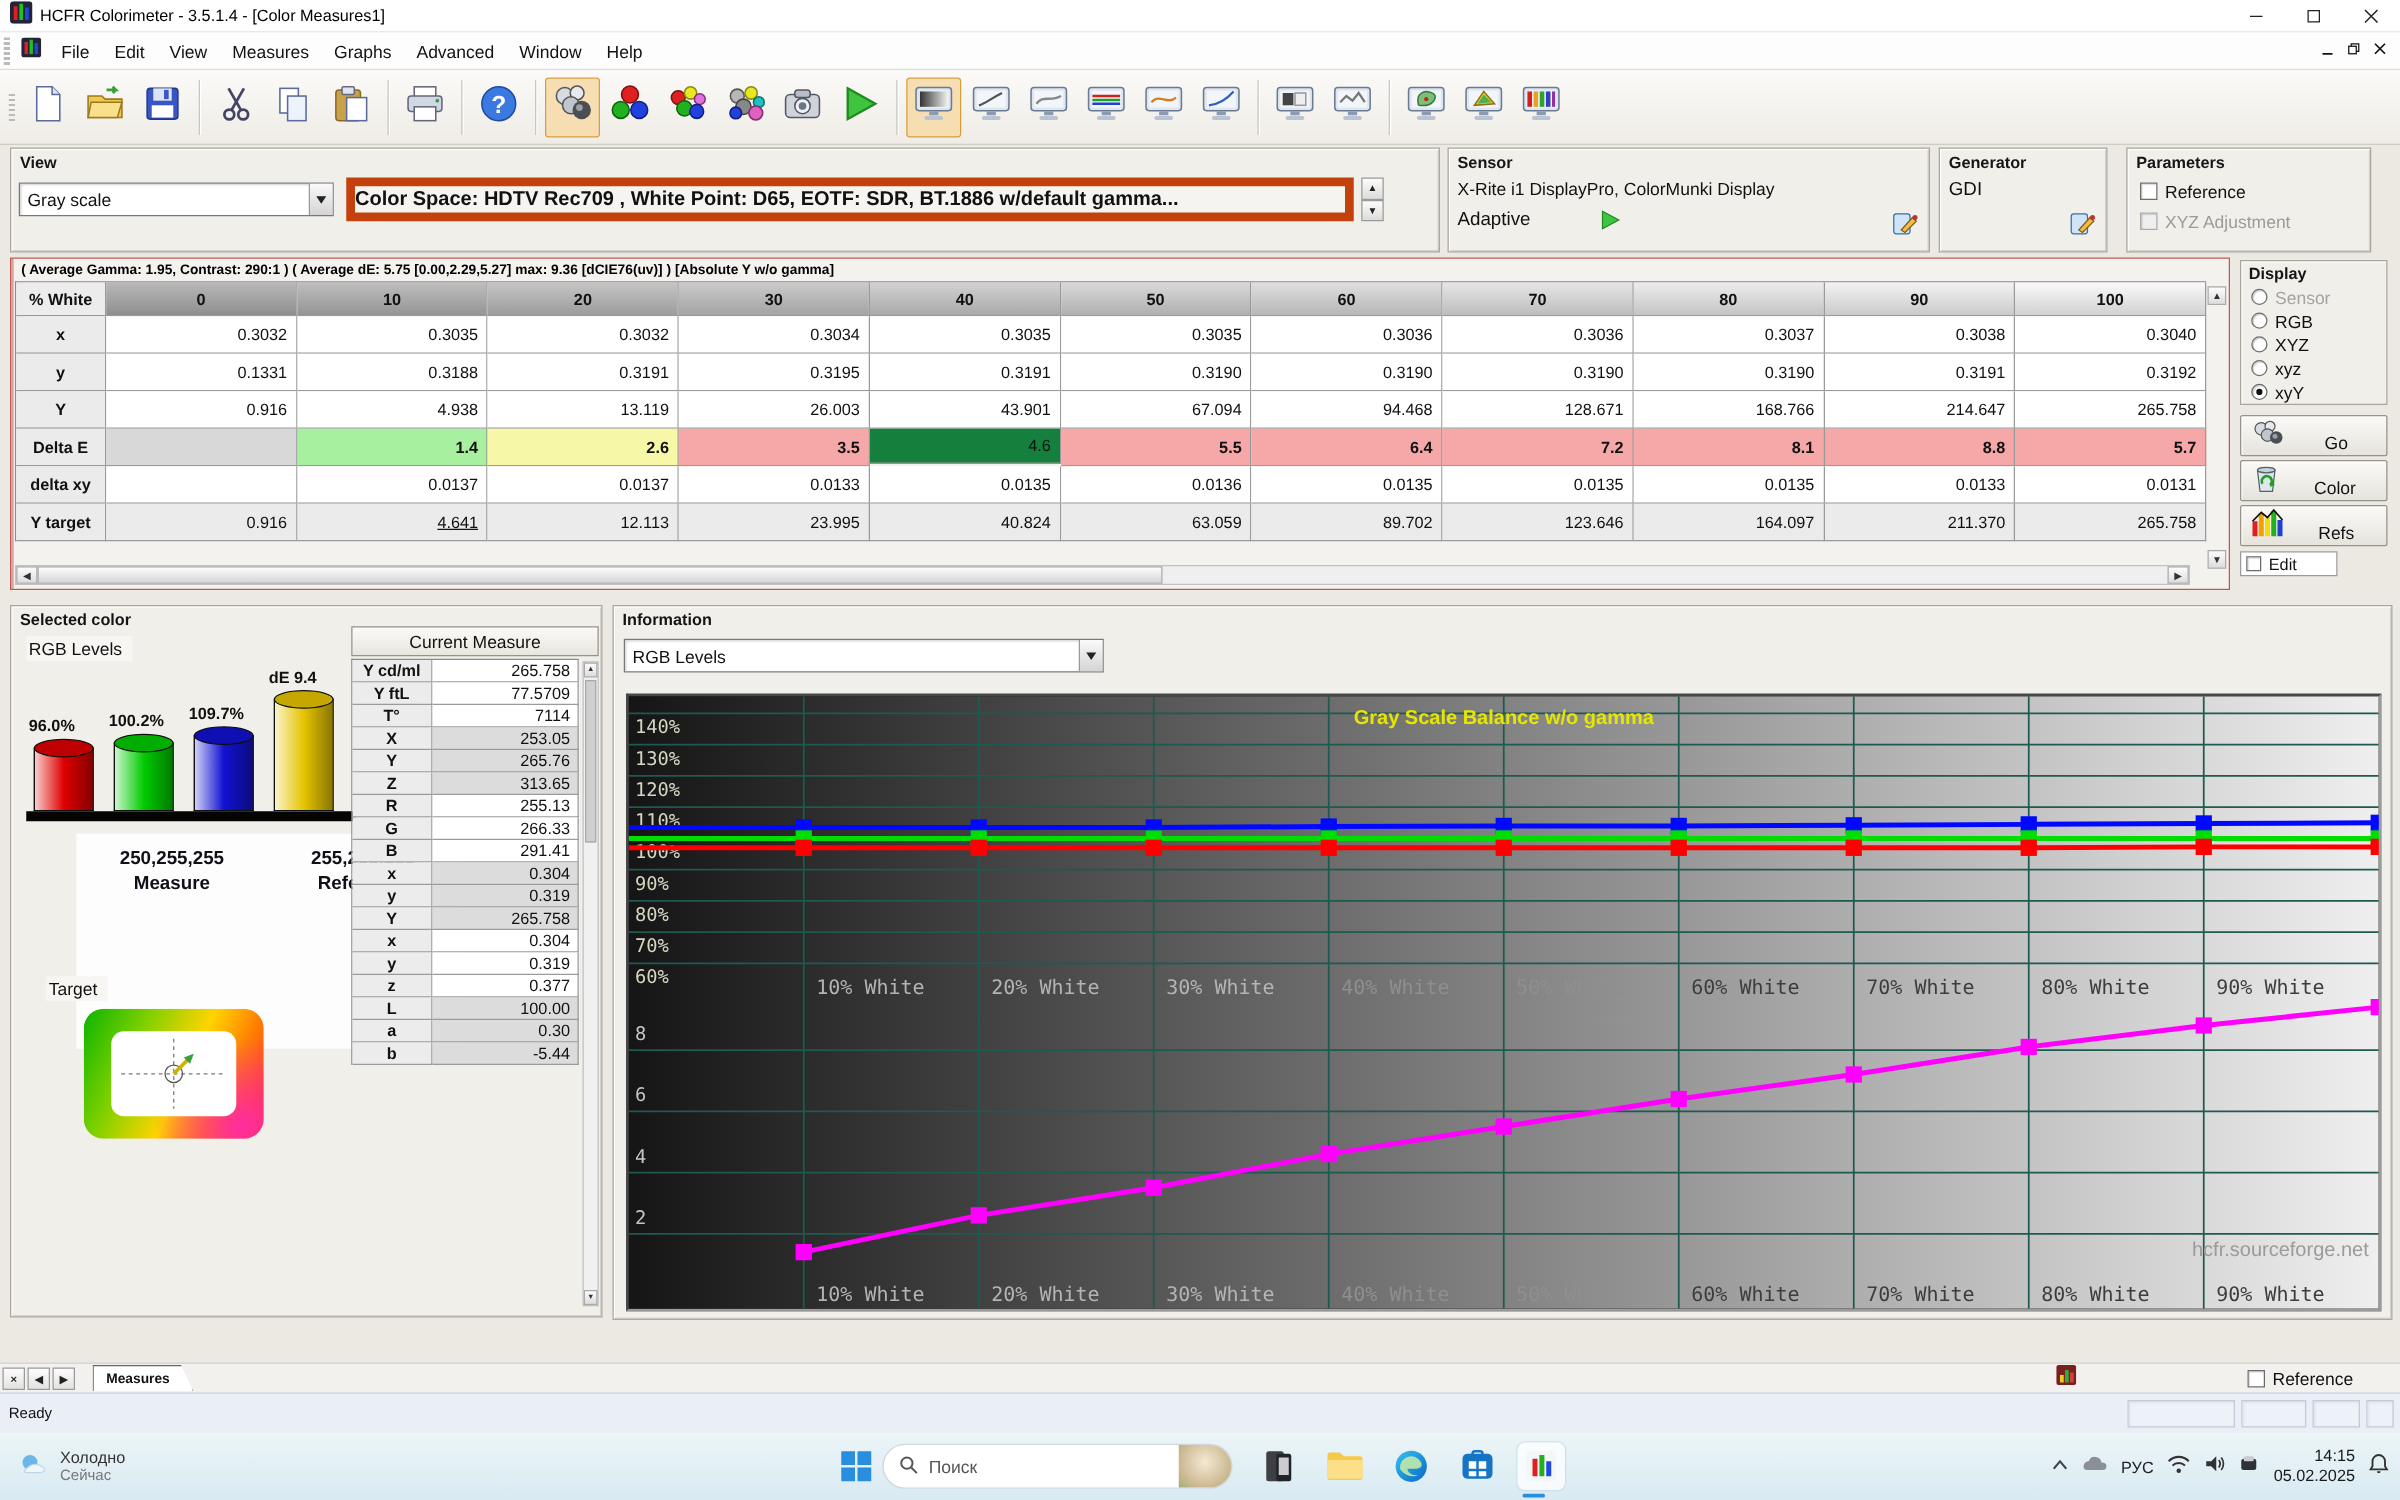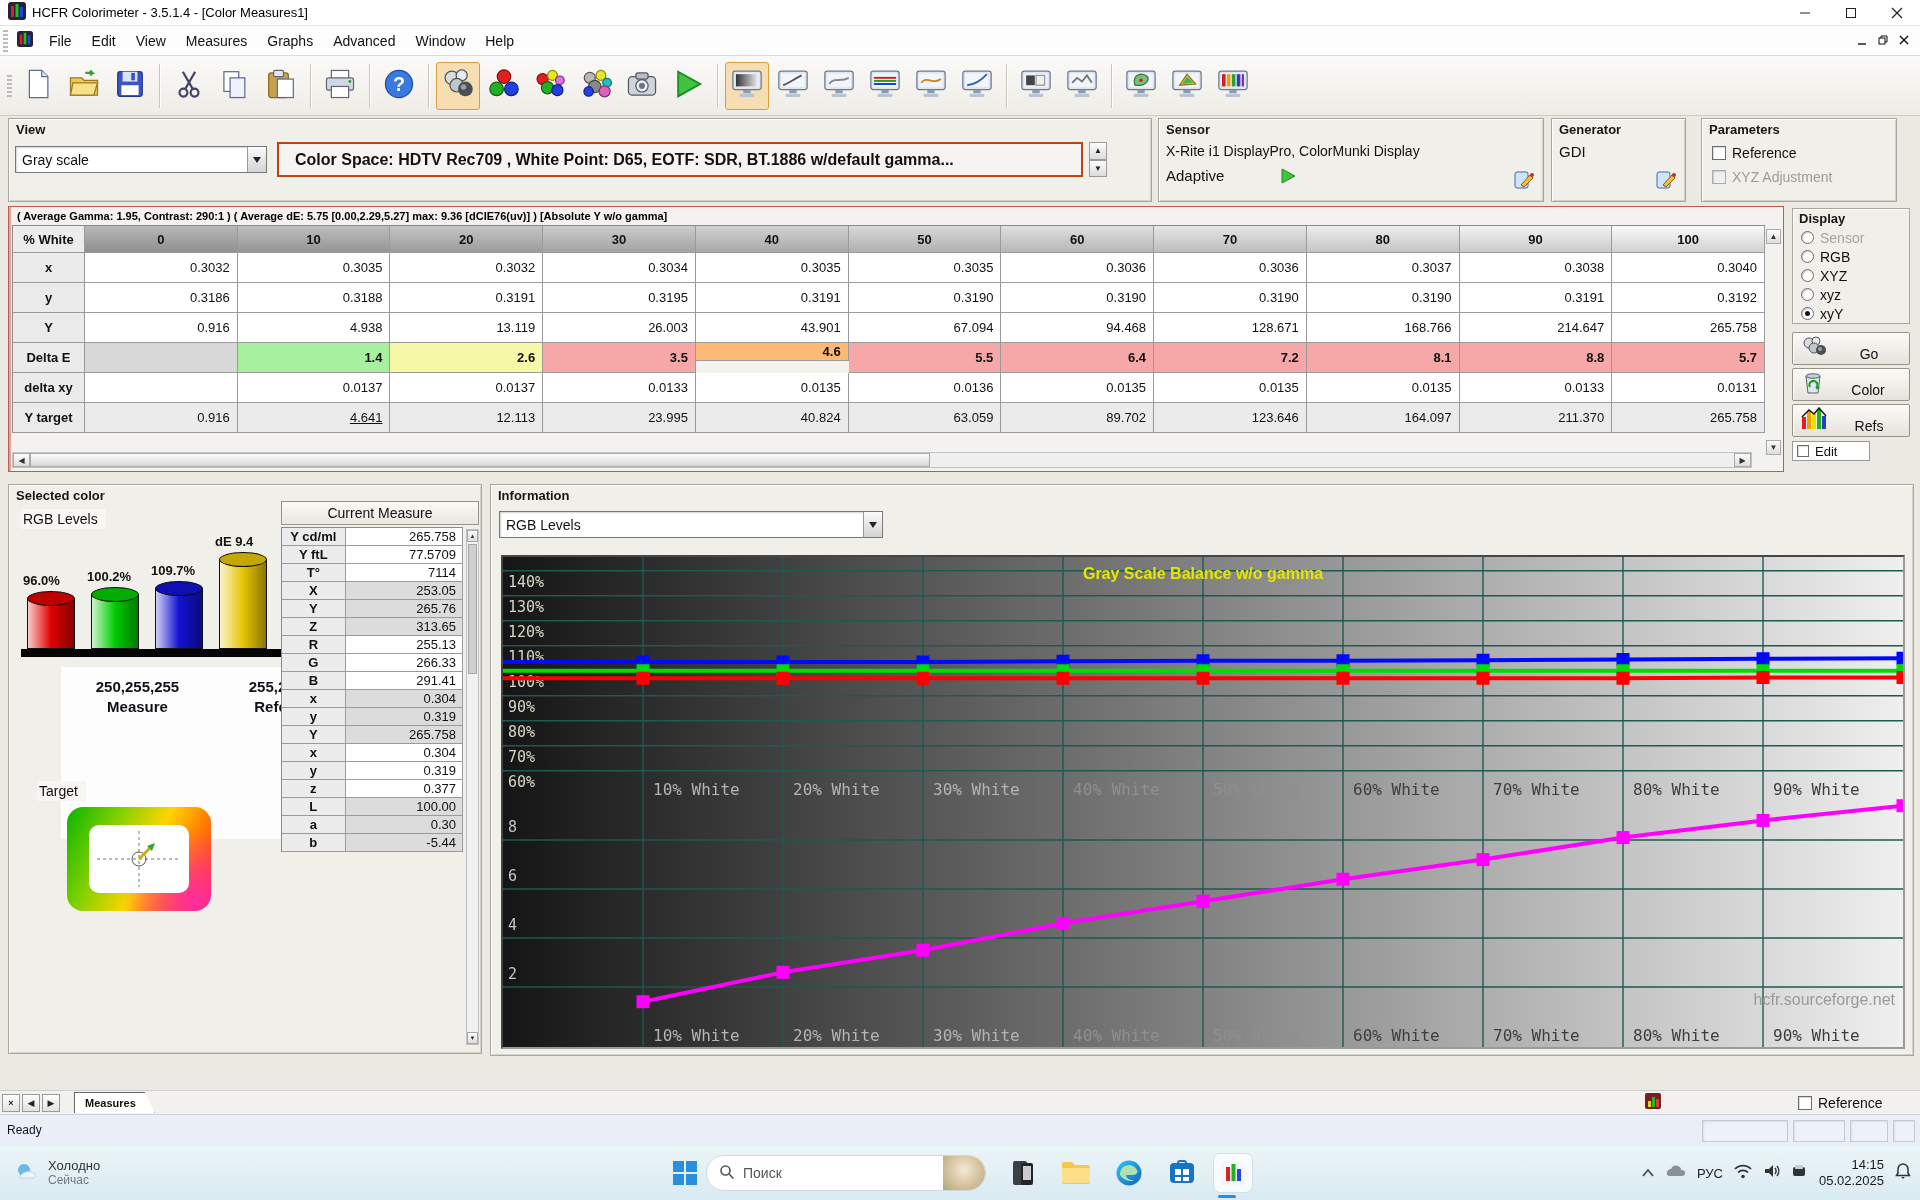--- a/index.html
+++ b/index.html
@@ -408,21 +408,21 @@
         </svg></span>
     </div>
   </div>
 
 <div class="panel" style="left:8px;top:118px;width:1144px;height:84px">
   <div class="panel-title">View</div>
   <div class="combo" style="left:6px;top:27px;width:252px;height:27px">
     <span>Gray scale</span>
     <span class="dd"></span>
   </div>
-  <div style="position:absolute;left:268px;top:23px;width:806px;height:35px;background:#f6f4f0;border:2px solid #c2410c;display:flex;align-items:center;padding-left:16px;font-size:16px;font-weight:bold;white-space:nowrap;overflow:hidden">Color Space: HDTV Rec709 , White Point: D65, EOTF:  SDR, BT.1886 w/default gamma...</div>
+  <div style="position:absolute;left:268px;top:23px;width:806px;height:35px;background:#f6f4f0;border:7px solid #c2410c;display:flex;align-items:center;padding-left:0;font-size:16px;font-weight:bold;white-space:nowrap;overflow:hidden">Color Space: HDTV Rec709 , White Point: D65, EOTF:  SDR, BT.1886 w/default gamma...</div>
   <div class="spinner" style="left:1080px;top:23px;height:35px">
     <div class="spin-btn">▲</div>
     <div class="spin-btn">▼</div>
   </div>
 </div>
 
 <div class="panel" style="left:1158px;top:118px;width:386px;height:84px">
   <div class="panel-title">Sensor</div>
   <div style="position:absolute;left:7px;top:24px;font-size:14px">X-Rite i1 DisplayPro, ColorMunki Display</div>
   <div style="position:absolute;left:7px;top:48px;font-size:15px">Adaptive</div>
@@ -482,21 +482,21 @@
       <div class="mg-cell mg-val" style="height: 30px;">0.3032</div>
       <div class="mg-cell mg-val" style="height: 30px;">0.3034</div>
       <div class="mg-cell mg-val" style="height: 30px;">0.3035</div>
       <div class="mg-cell mg-val" style="height: 30px;">0.3035</div>
       <div class="mg-cell mg-val" style="height: 30px;">0.3036</div>
       <div class="mg-cell mg-val" style="height: 30px;">0.3036</div>
       <div class="mg-cell mg-val" style="height: 30px;">0.3037</div>
       <div class="mg-cell mg-val" style="height: 30px;">0.3038</div>
       <div class="mg-cell mg-val" style="height: 30px;">0.3040</div>
       <div class="mg-cell mg-label" style="height: 30px;">y</div>
-      <div class="mg-cell mg-val" style="height: 30px;">0.3186</div>
+      <div class="mg-cell mg-val" style="height: 30px;">0.1331</div>
       <div class="mg-cell mg-val" style="height: 30px;">0.3188</div>
       <div class="mg-cell mg-val" style="height: 30px;">0.3191</div>
       <div class="mg-cell mg-val" style="height: 30px;">0.3195</div>
       <div class="mg-cell mg-val" style="height: 30px;">0.3191</div>
       <div class="mg-cell mg-val" style="height: 30px;">0.3190</div>
       <div class="mg-cell mg-val" style="height: 30px;">0.3190</div>
       <div class="mg-cell mg-val" style="height: 30px;">0.3190</div>
       <div class="mg-cell mg-val" style="height: 30px;">0.3190</div>
       <div class="mg-cell mg-val" style="height: 30px;">0.3191</div>
       <div class="mg-cell mg-val" style="height: 30px;">0.3192</div>
@@ -510,21 +510,21 @@
       <div class="mg-cell mg-val" style="height: 30px;">94.468</div>
       <div class="mg-cell mg-val" style="height: 30px;">128.671</div>
       <div class="mg-cell mg-val" style="height: 30px;">168.766</div>
       <div class="mg-cell mg-val" style="height: 30px;">214.647</div>
       <div class="mg-cell mg-val" style="height: 30px;">265.758</div>
       <div class="mg-cell mg-label" style="height: 30px;">Delta E</div>
       <div class="mg-cell mg-val" style="height: 30px; background: rgb(216, 216, 216); font-weight: bold;"></div>
       <div class="mg-cell mg-val" style="height: 30px; background: rgb(166, 240, 160); font-weight: bold;">1.4</div>
       <div class="mg-cell mg-val" style="height: 30px; background: rgb(247, 247, 168); font-weight: bold;">2.6</div>
       <div class="mg-cell mg-val" style="height: 30px; background: rgb(246, 168, 168); font-weight: bold;">3.5</div>
-      <div class="mg-cell mg-val" style="height: 18px; background: #fdba74; font-weight: bold;">4.6</div>
+      <div class="mg-cell mg-val" style="height: 28px; background: #15803d; font-weight: normal;">4.6</div>
       <div class="mg-cell mg-val" style="height: 30px; background: rgb(246, 168, 168); font-weight: bold;">5.5</div>
       <div class="mg-cell mg-val" style="height: 30px; background: rgb(246, 168, 168); font-weight: bold;">6.4</div>
       <div class="mg-cell mg-val" style="height: 30px; background: rgb(246, 168, 168); font-weight: bold;">7.2</div>
       <div class="mg-cell mg-val" style="height: 30px; background: rgb(246, 168, 168); font-weight: bold;">8.1</div>
       <div class="mg-cell mg-val" style="height: 30px; background: rgb(246, 168, 168); font-weight: bold;">8.8</div>
       <div class="mg-cell mg-val" style="height: 30px; background: rgb(246, 168, 168); font-weight: bold;">5.7</div>
       <div class="mg-cell mg-label" style="height: 30px;">delta xy</div>
       <div class="mg-cell mg-val" style="height: 30px;"></div>
       <div class="mg-cell mg-val" style="height: 30px;">0.0137</div>
       <div class="mg-cell mg-val" style="height: 30px;">0.0137</div>

